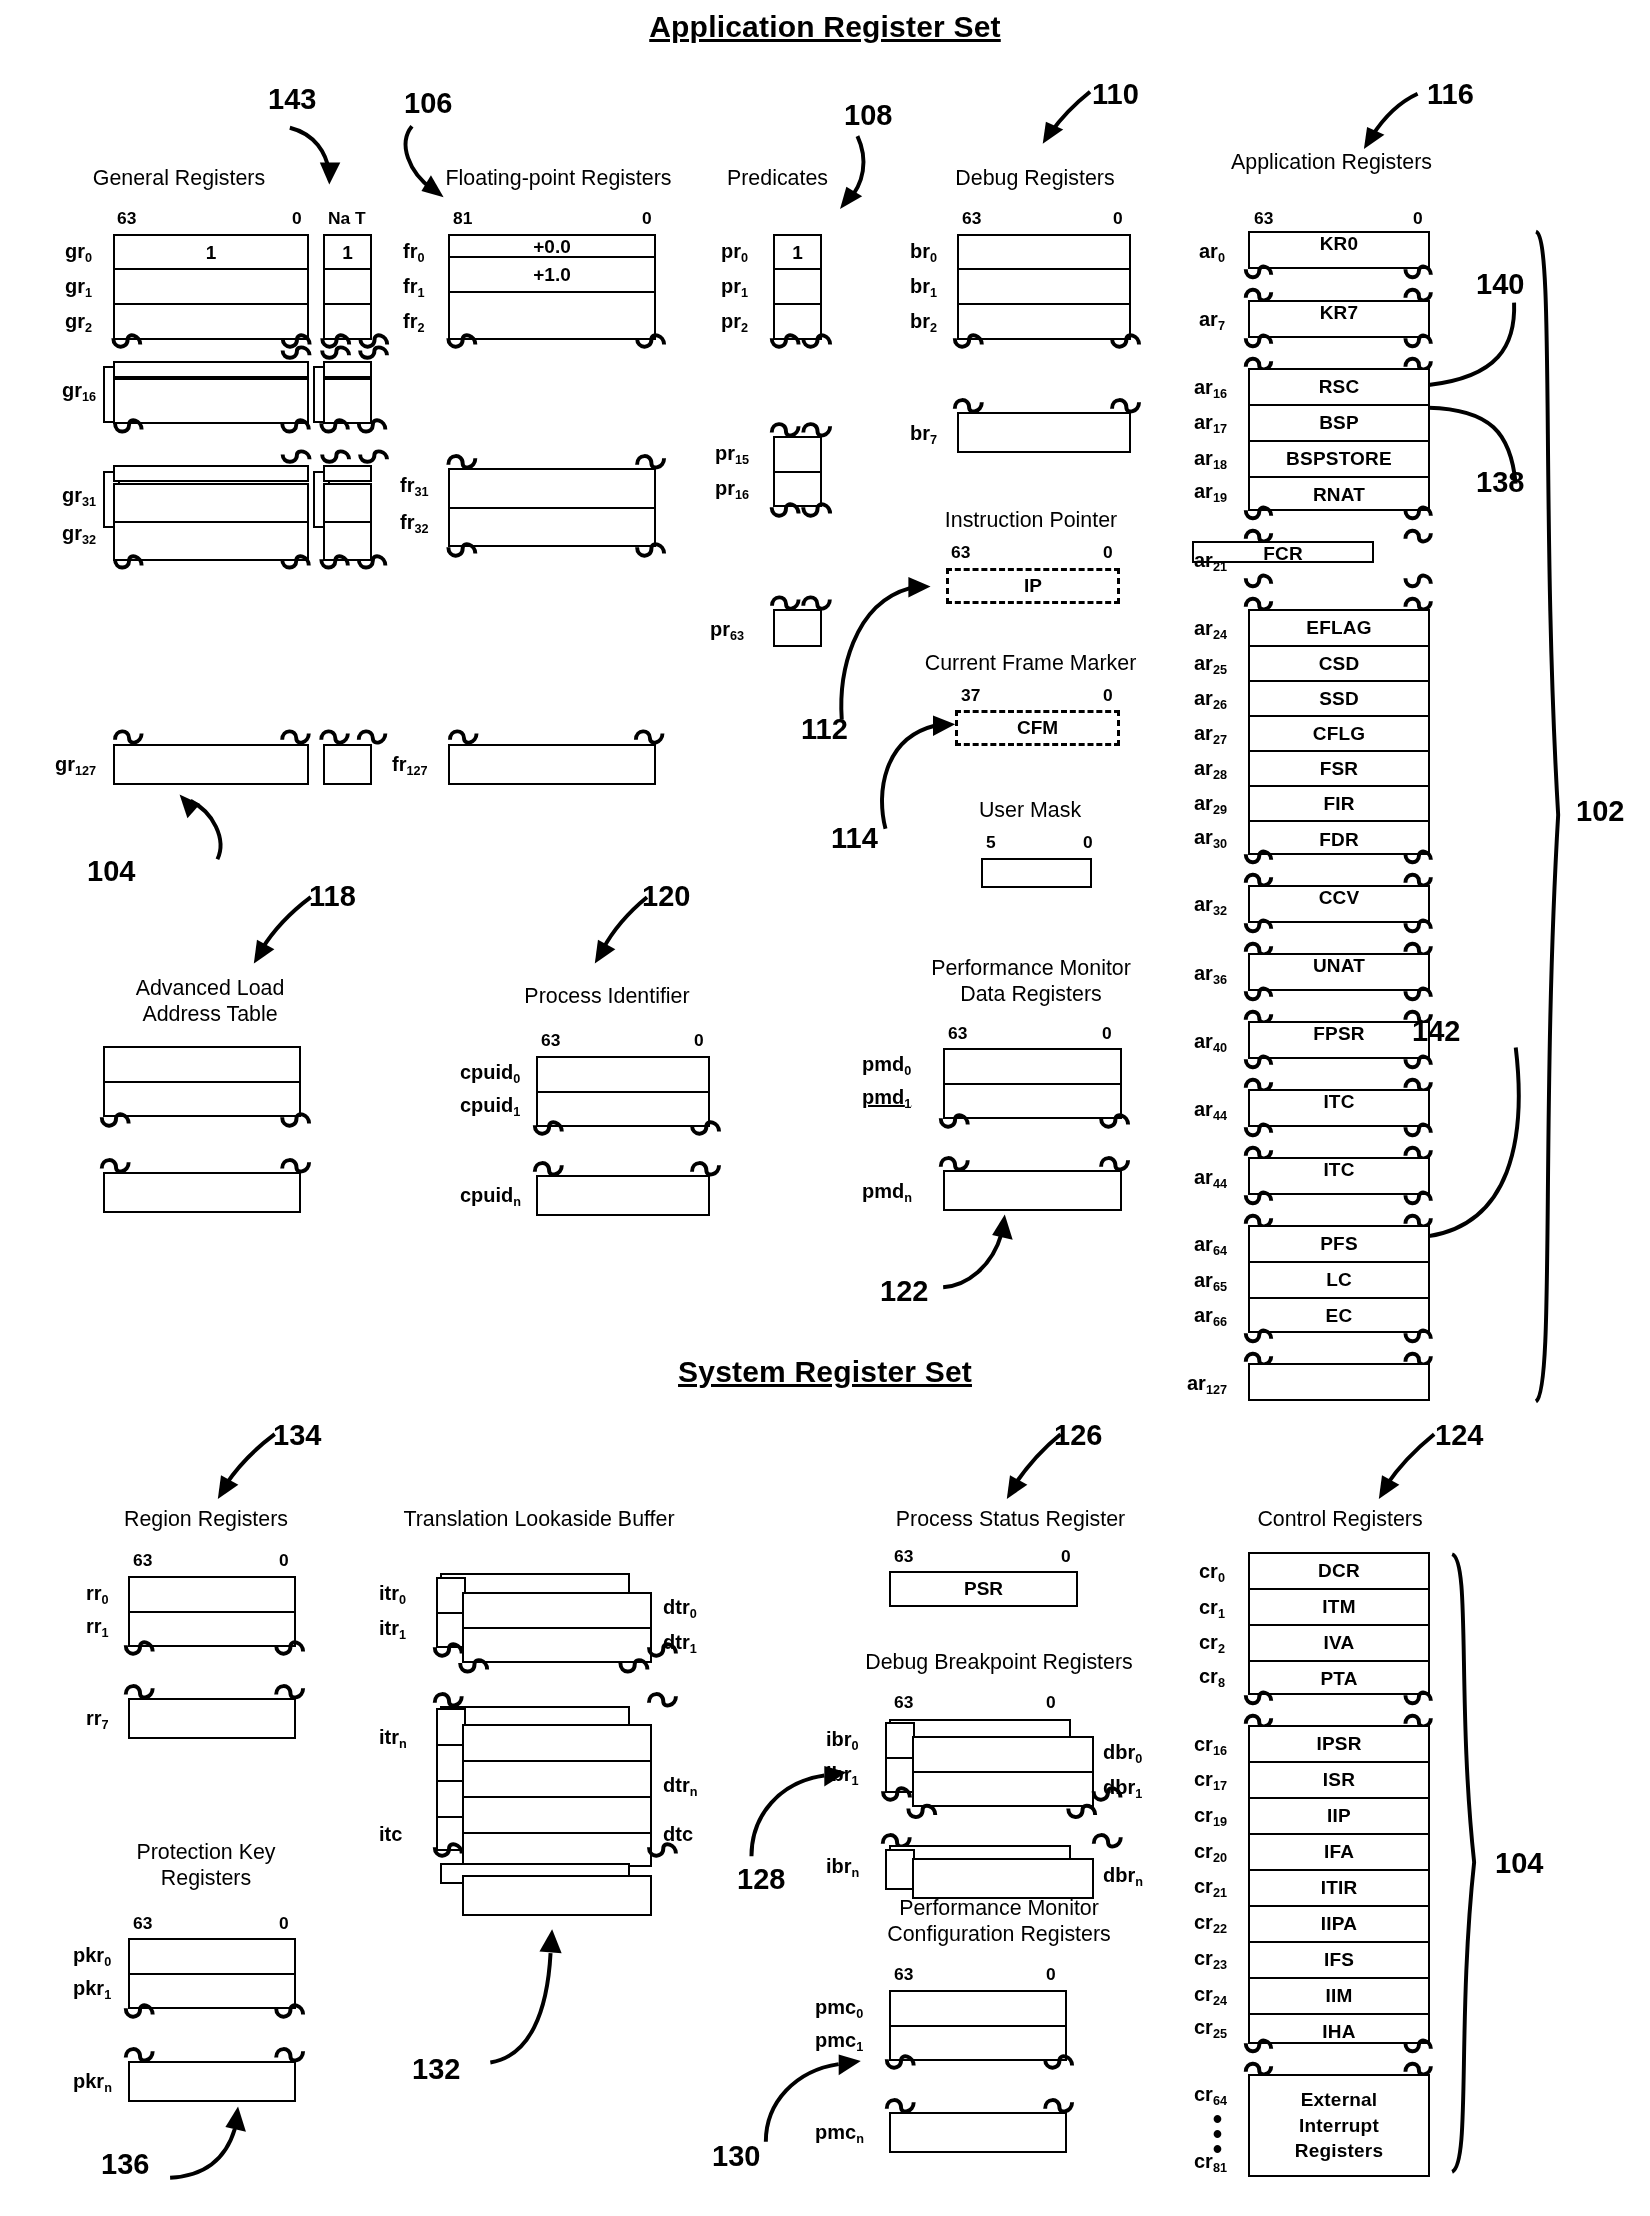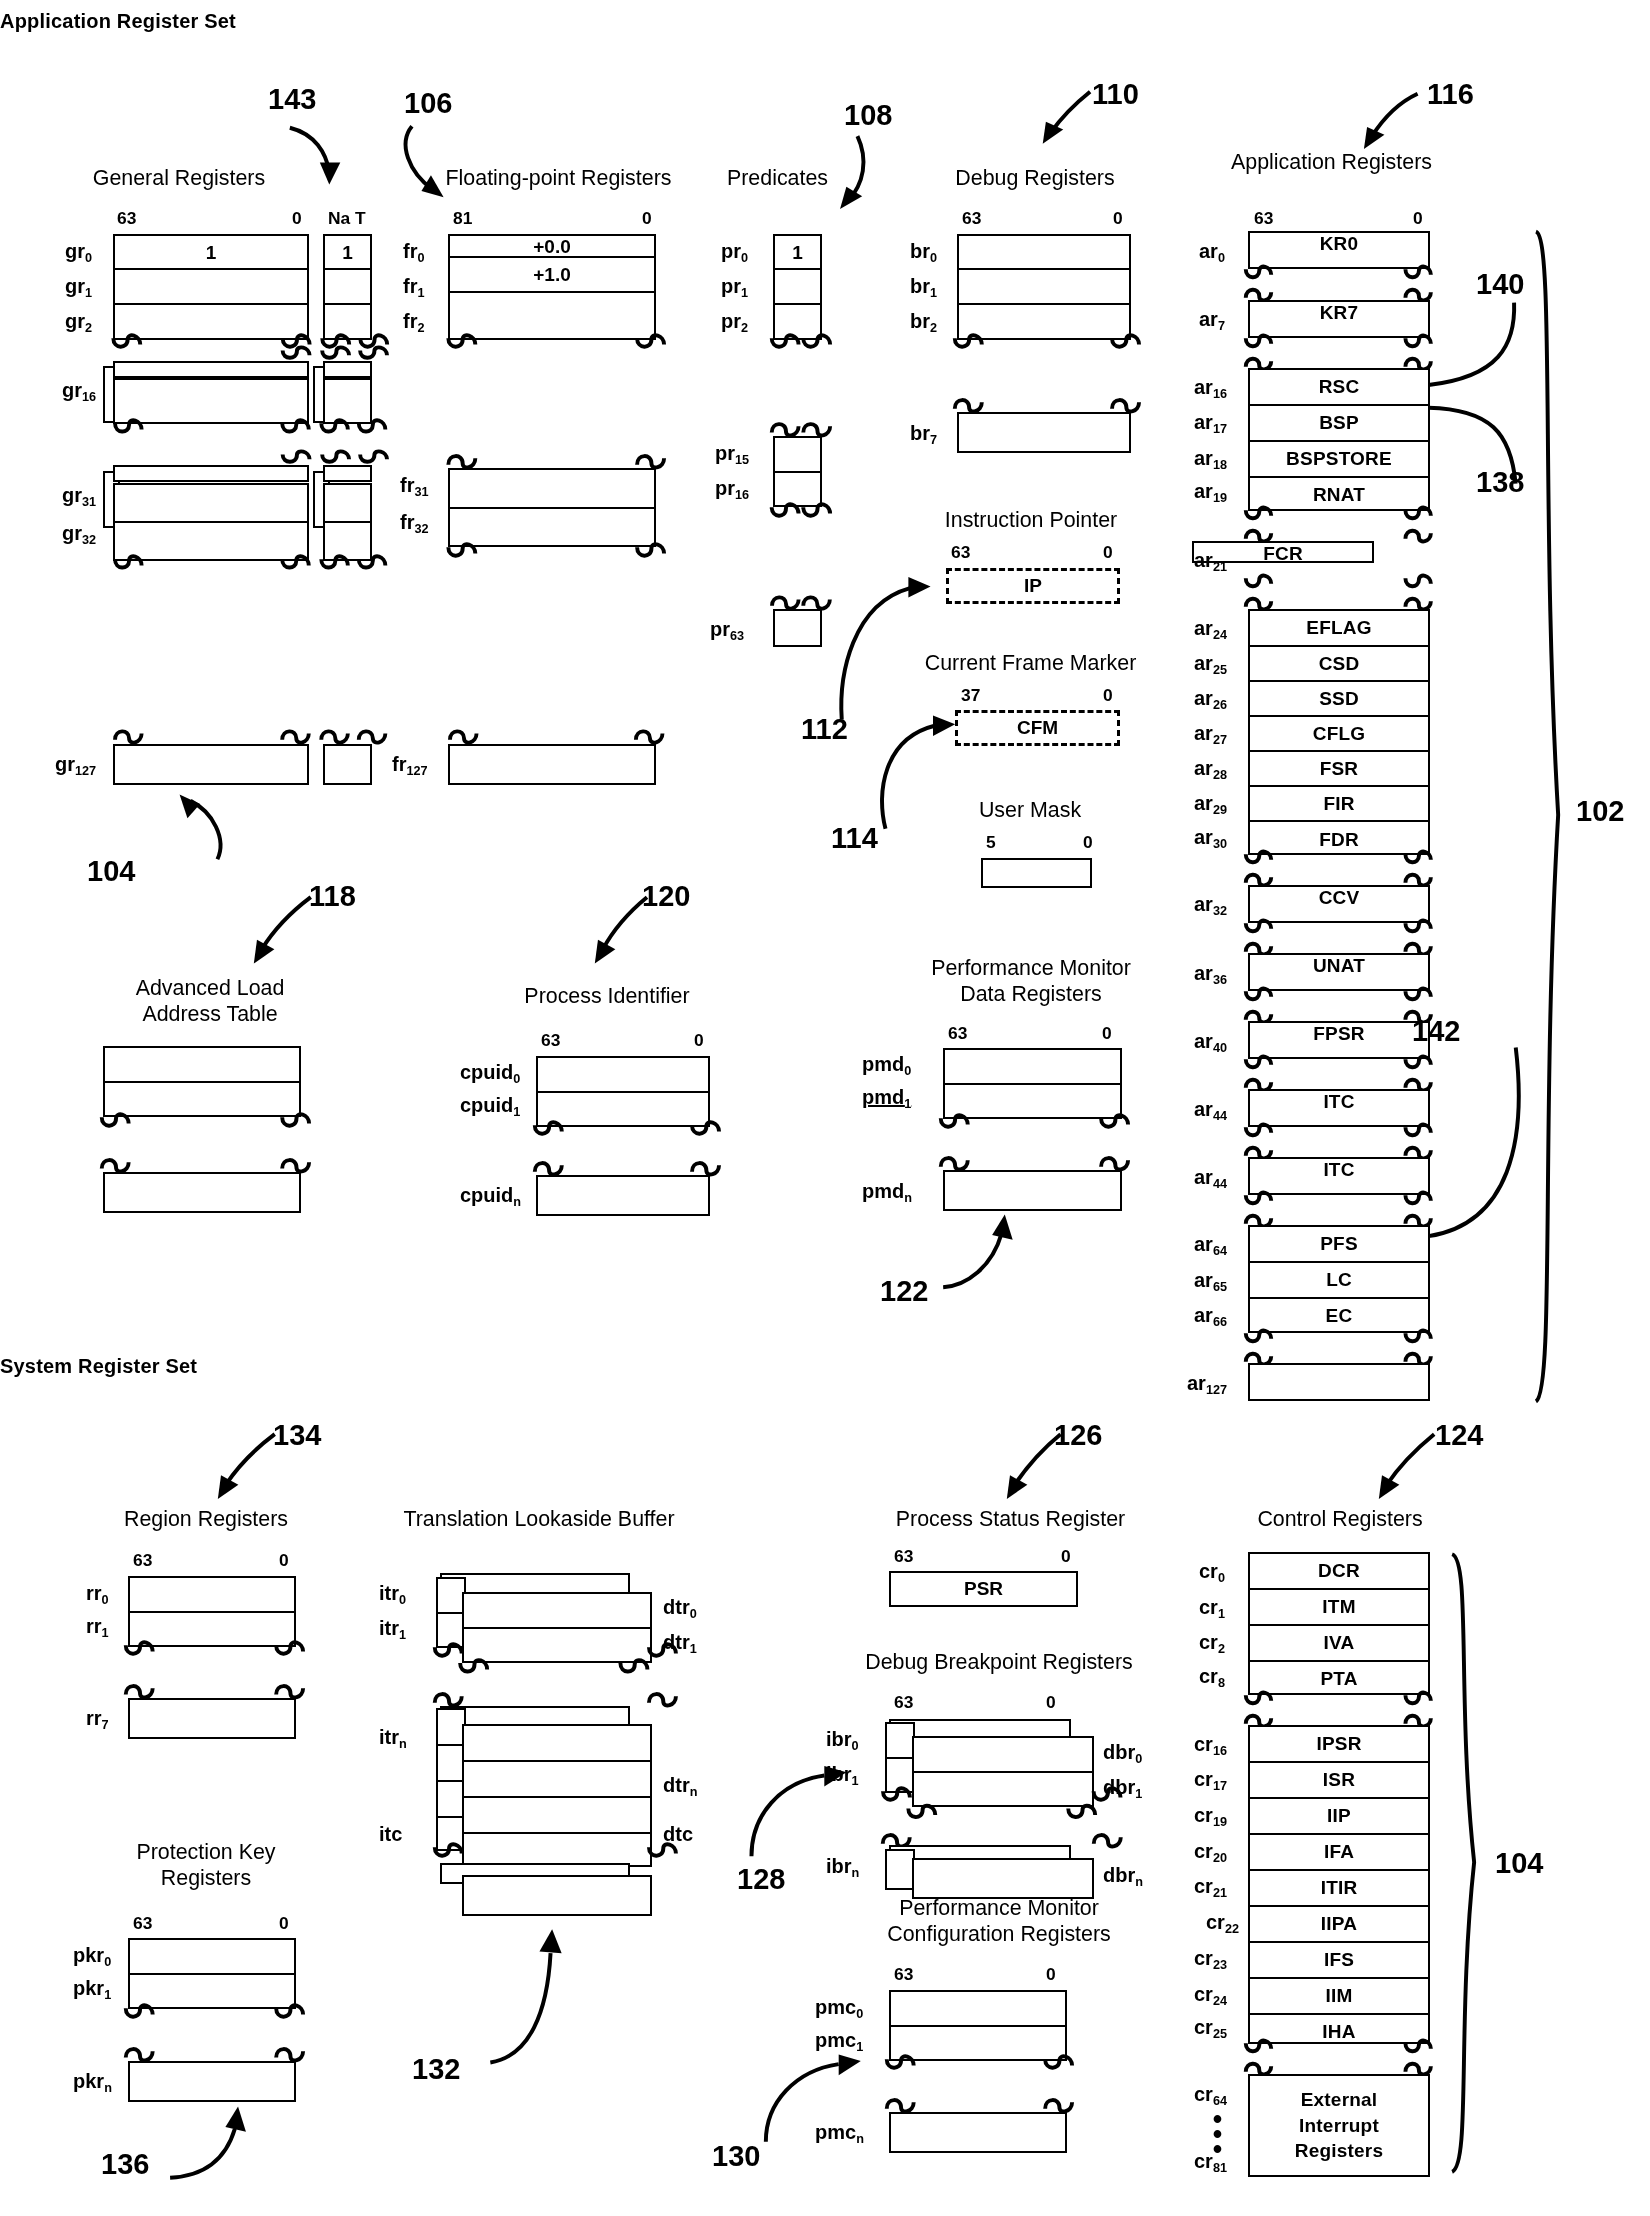--- a/index.html
+++ b/index.html
@@ -1,20 +1,20 @@
 <!DOCTYPE html>
 <html style="font-size:12.7px"><head>
 <meta charset="utf-8">
 <style>
   html,body{margin:0;padding:0;background:#fff;}
   body{width:1650px;height:2216px;position:relative;
        font-family:"Liberation Sans","DejaVu Sans",sans-serif;color:#000;
        -webkit-font-smoothing:none;}
   .abs{position:absolute;}
-  .sect-title{font-size:20px;font-weight:bold;text-align:left;letter-spacing:0.2px;}
+  .sect-title{font-size:30px;font-weight:bold;text-align:center;letter-spacing:0.2px;text-decoration:underline;}
   .grp-title{font-size:21.4px;font-weight:normal;text-align:center;line-height:1.22;}
   .ref{font-size:29px;font-weight:bold;}
   .bitlbl{font-size:17.4px;font-weight:bold;}
   .rowlbl{font-size:20px;font-weight:bold;white-space:nowrap;}
   .rowlbl sub{font-size:12.7px;font-weight:bold;vertical-align:baseline;position:relative;top:4px;}
   .cellv{font-size:19px;font-weight:bold;text-align:center;line-height:1;}
   .box{border:2.4px solid #000;box-sizing:border-box;background:#fff;}
   .stack{position:absolute;box-sizing:border-box;border-left:2.4px solid #000;border-right:2.4px solid #000;
          border-top:2.4px solid #000;border-bottom:2.4px solid #000;background:#fff;}
   .stack .r{border-bottom:2.4px solid #000;box-sizing:border-box;display:flex;align-items:center;justify-content:center;}
@@ -876,21 +876,21 @@
     </div>
   <div class="r" style="height:33px;">
       <span class="rlbl">IHA</span>
     </div>
 </div>
 <div class="abs rowlbl" style="left:1194px;top:1733px;">cr<sub>16</sub></div>
 <div class="abs rowlbl" style="left:1194px;top:1768px;">cr<sub>17</sub></div>
 <div class="abs rowlbl" style="left:1194px;top:1804px;">cr<sub>19</sub></div>
 <div class="abs rowlbl" style="left:1194px;top:1840px;">cr<sub>20</sub></div>
 <div class="abs rowlbl" style="left:1194px;top:1875px;">cr<sub>21</sub></div>
-<div class="abs rowlbl" style="left:1194px;top:1911px;margin-left:12px;">cr<sub>22</sub></div>
+<div class="abs rowlbl" style="left:1194px;top:1911px;">cr<sub>22</sub></div>
 <div class="abs rowlbl" style="left:1194px;top:1947px;">cr<sub>23</sub></div>
 <div class="abs rowlbl" style="left:1194px;top:1983px;">cr<sub>24</sub></div>
 <div class="abs rowlbl" style="left:1194px;top:2016px;">cr<sub>25</sub></div>
 <svg class="abs" style="left:1241px;top:2040px;width:197px;height:35px;" viewBox="0 0 248 44" width="197" height="35">
   <path d="M6,4 c0,13 17,13 17,2 c0,-9 15,-6 15,5" stroke="#000" stroke-width="5" fill="none"></path>
   <path d="M207,4 c0,13 17,13 17,2 c0,-9 15,-6 15,5" stroke="#000" stroke-width="5" fill="none"></path>
   <path d="M6,40 c0,-13 17,-13 17,-2 c0,9 15,6 15,-5" stroke="#000" stroke-width="5" fill="none"></path>
   <path d="M207,40 c0,-13 17,-13 17,-2 c0,9 15,6 15,-5" stroke="#000" stroke-width="5" fill="none"></path>
 </svg>
 <div class="stack" style="left:1248px;top:2074px;width:182px;height:103px;">

